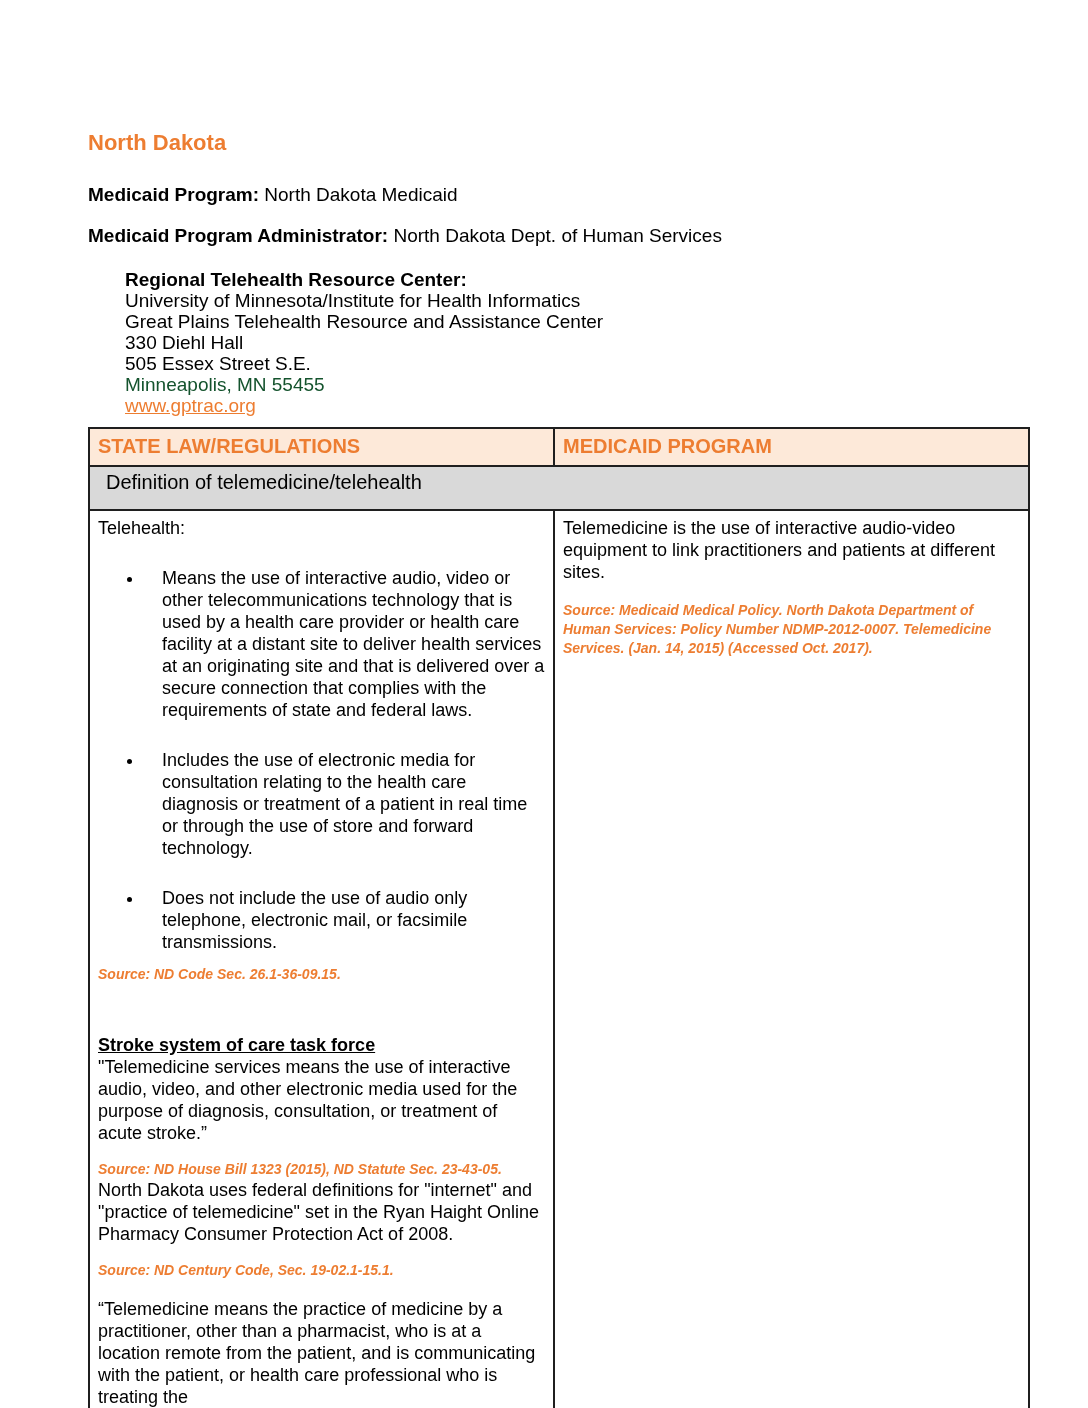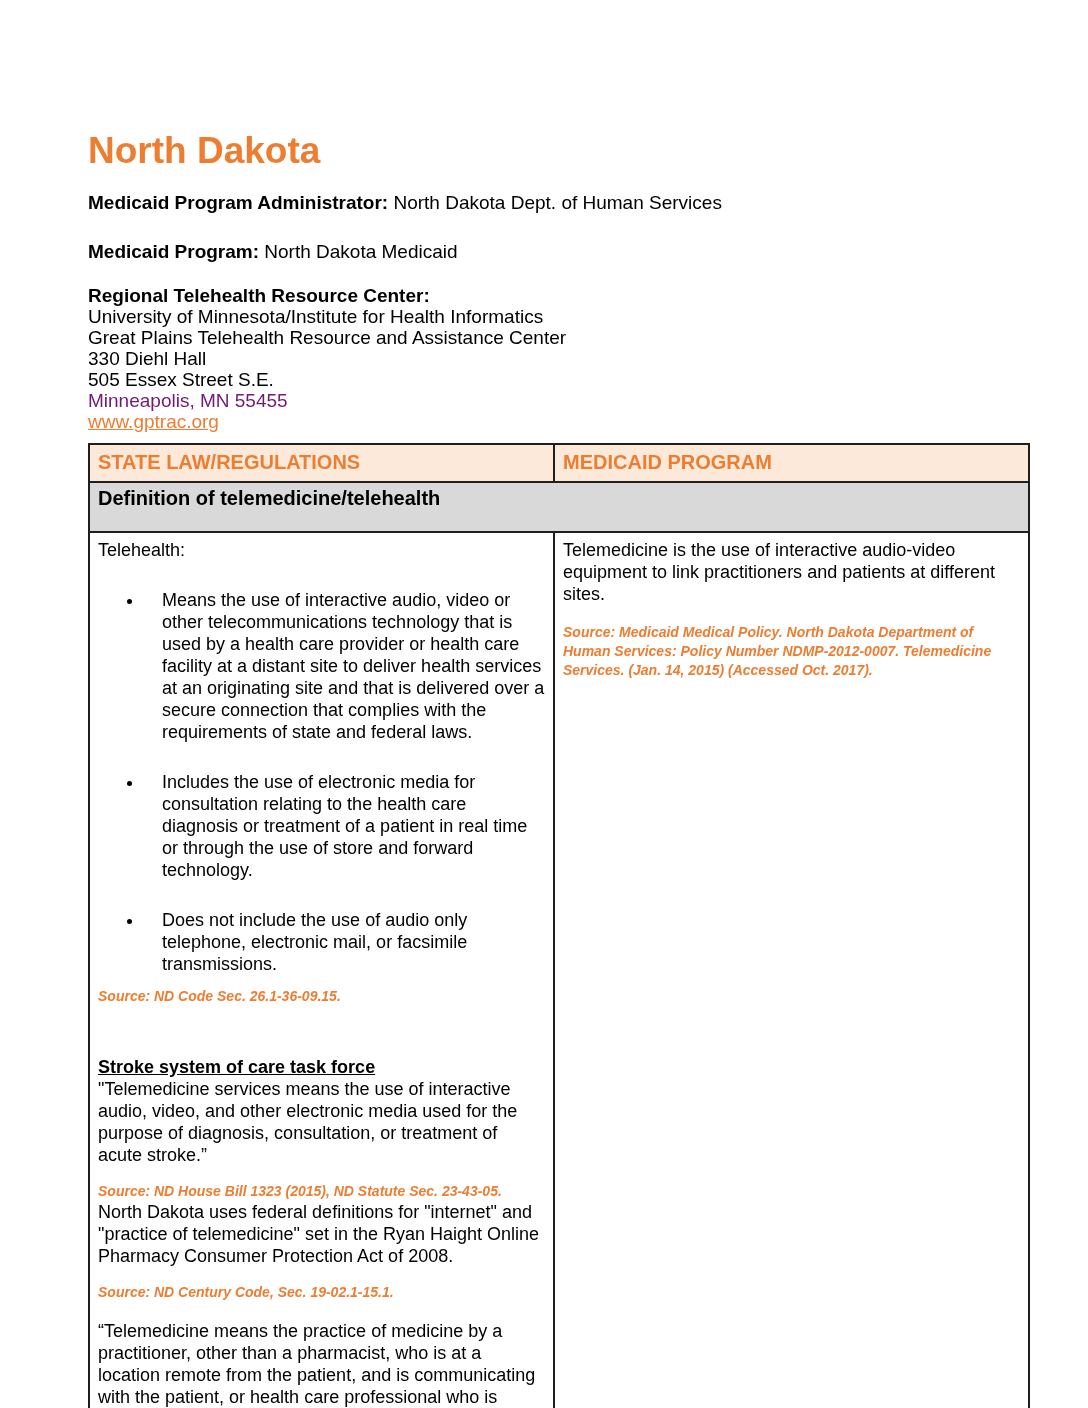--- a/index.html
+++ b/index.html
@@ -7,33 +7,33 @@
   body {
     width:1088px; height:1408px;
     font-family:"Liberation Sans", sans-serif;
     color:#000000;
     position:relative;
   }
   .page { padding:130px 81px 0 88px; width:1088px; }
 
   .title {
     color:#ED7D31;
-    font-size:37px;
+    font-size:22px;
     font-weight:bold;
     letter-spacing:0;
   }
 
   .meta { font-size:19px; line-height:21px; }
   .meta-1 { margin-top:28px; }
   .meta-2 { margin-top:20px; }
   .meta b { font-weight:bold; }
 
-  .rtrc { margin-top:23px; font-size:19px; line-height:21px; }
+  .rtrc { margin-top:23px; font-size:19px; line-height:21px;margin-left:37px; }
   .rtrc .label { font-weight:bold; }
-  .muted { color:#701a75; }
+  .muted { color:#14532d; }
   .link {
     color:#ED7D31;
     text-decoration:underline;
     cursor:pointer;
   }
 
   table.law-table {
     margin-top:11px;
     border-collapse:collapse;
     width:919px;
@@ -49,23 +49,23 @@
     color:#ED7D31;
     font-size:20px;
     font-weight:bold;
     height:38px;
     padding:6px 8px 4px 8px;
     vertical-align:middle;
   }
   td.section-row {
     background:#D9D9D9;
     font-size:20px;
-    font-weight:bold;
-    height:50px;
-    padding:4px 8px;
+    font-weight:normal;
+    height:44px;
+    padding:4px 16px;
     vertical-align:middle;
   }
   td.cell {
     height:776px;
     padding:6px 8px;
     font-size:18px;
     line-height:22px;
   }
   .col-state { width:465px; }
   .col-medicaid { width:475px; }
@@ -100,28 +100,28 @@
     color:#1a1a1a;
   }
 </style>
 </head>
 <body>
 
 <div class="page">
 
   <h1 class="title">North Dakota</h1>
 
+  <p class="meta meta-1">
+    <b>Medicaid Program:</b>
+    <span>North Dakota Medicaid</span>
+  </p>
+
   <p class="meta meta-2">
     <b>Medicaid Program Administrator:</b>
     <span>North Dakota Dept. of Human Services</span>
-  </p>
-
-  <p class="meta meta-1">
-    <b>Medicaid Program:</b>
-    <span>North Dakota Medicaid</span>
   </p>
 
   <div class="rtrc">
     <div class="label">Regional Telehealth Resource Center:</div>
     <div>University of Minnesota/Institute for Health Informatics</div>
     <div>Great Plains Telehealth Resource and Assistance Center</div>
     <div>330 Diehl Hall</div>
     <div>505 Essex Street S.E.</div>
     <div class="muted">Minneapolis, MN 55455</div>
     <div><a class="link">www.gptrac.org</a></div>

